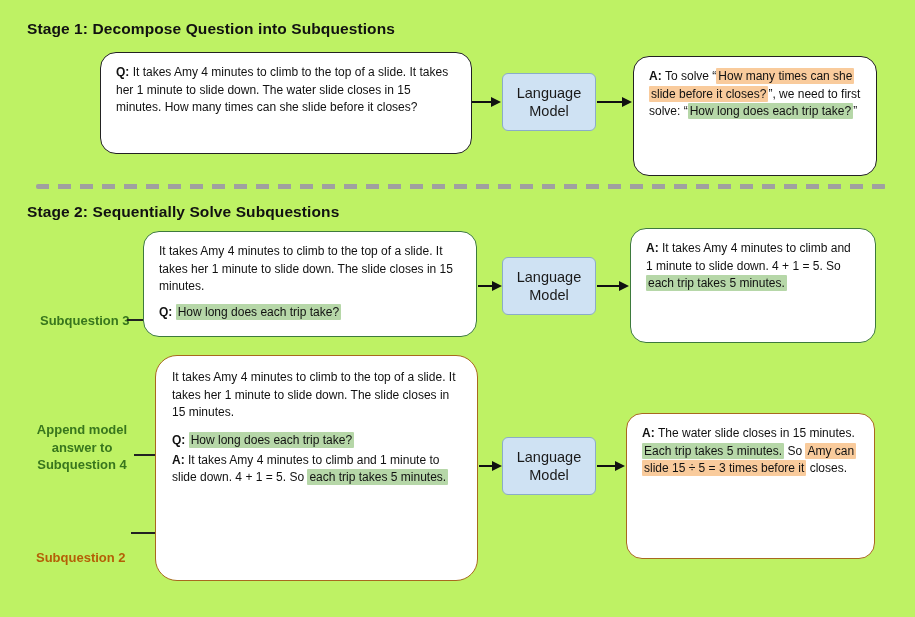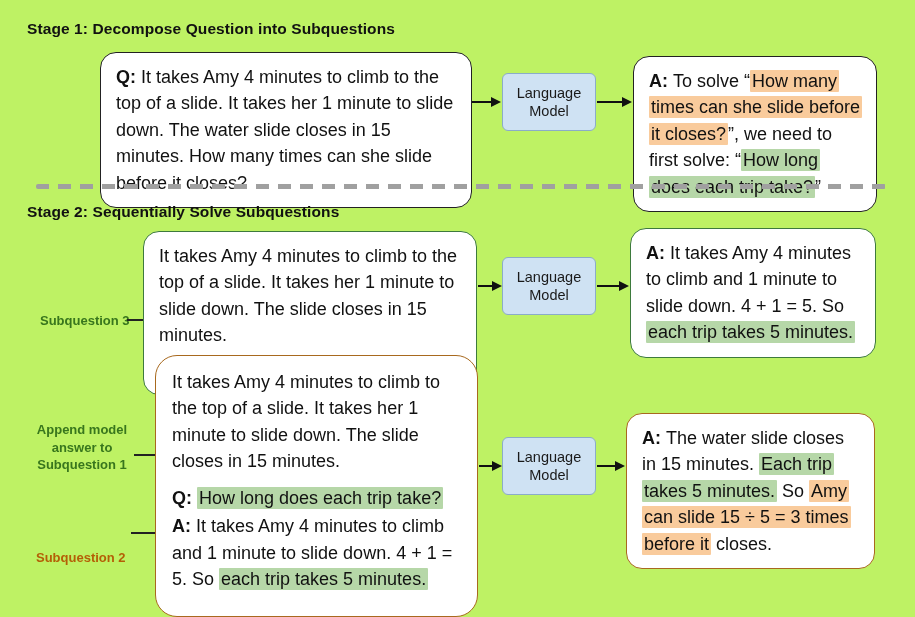--- a/index.html
+++ b/index.html
@@ -6,21 +6,21 @@
   html,body { background:#ffffff; }
   body { font-family:"Liberation Sans","DejaVu Sans",sans-serif; color:#111; }
 
   .canvas { position:relative; width:915px; height:617px; background:#bef264; overflow:hidden; }
 
   .stage-title { position:absolute; font-size:15.5px; font-weight:bold; letter-spacing:0.1px; }
 
   .textbox {
     position:absolute; background:#fff;
     border:1.6px solid #222; border-radius:16px;
-    padding:11px 15px; font-size:18px; line-height:1.47;
+    padding:11px 15px; font-size:12px; line-height:1.47;
   }
   .green-box  { border-color:var(--green-border,#3d7a3d); }
   .orange-box { border-color:var(--orange-border,#a8691e); }
 
   .lm-box {
     position:absolute; width:94px; height:58px;
     background:var(--lm-fill,#cfe2f3);
     border:1.4px solid var(--lm-border,#8bacc8);
     border-radius:6px;
     display:flex; align-items:center; justify-content:center;
@@ -108,21 +108,21 @@
   <div class="textbox green-box" style="left:630px; top:228px; width:246px; min-height:115px;">
     <p><span class="seg-b">A: </span><span>It takes Amy 4 minutes to climb and 1 minute to slide down. 4 + 1 = 5. So </span><span class="seg-g">each trip takes 5 minutes.</span></p>
   </div>
 
   <div class="textbox orange-box" style="left:155px; top:355px; width:323px; min-height:226px; border-radius:22px; padding:13px 16px;">
     <p class="mb10"><span>It takes Amy 4 minutes to climb to the top of a slide. It takes her 1 minute to slide down. The slide closes in 15 minutes.</span></p>
     <p class="mb2"><span class="seg-b">Q: </span><span class="seg-g">How long does each trip take?</span></p>
     <p class="mb10"><span class="seg-b">A: </span><span>It takes Amy 4 minutes to climb and 1 minute to slide down. 4 + 1 = 5. So </span><span class="seg-g">each trip takes 5 minutes.</span></p>
   </div>
 
-  <div class="side-label green-label center" style="left:26px; top:421px; width:112px;">Append model answer to Subquestion 1</div>
+  <div class="side-label green-label center" style="left:26px; top:421px; width:112px;">Append model answer to Subquestion 4</div>
   <div class="connector" style="left:134px; top:454px; width:21px;"></div>
 
   <div class="side-label orange-label" style="left:36px; top:525px;margin-top:24px;">Subquestion 2</div>
   <div class="connector" style="left:131px; top:532px; width:24px;"></div>
 
   <div class="arrow" style="left:479px; top:465px; width:14px;"></div>
 
   <div class="lm-box" style="left:502px; top:437px;">
     <span>Language Model</span>
   </div>

